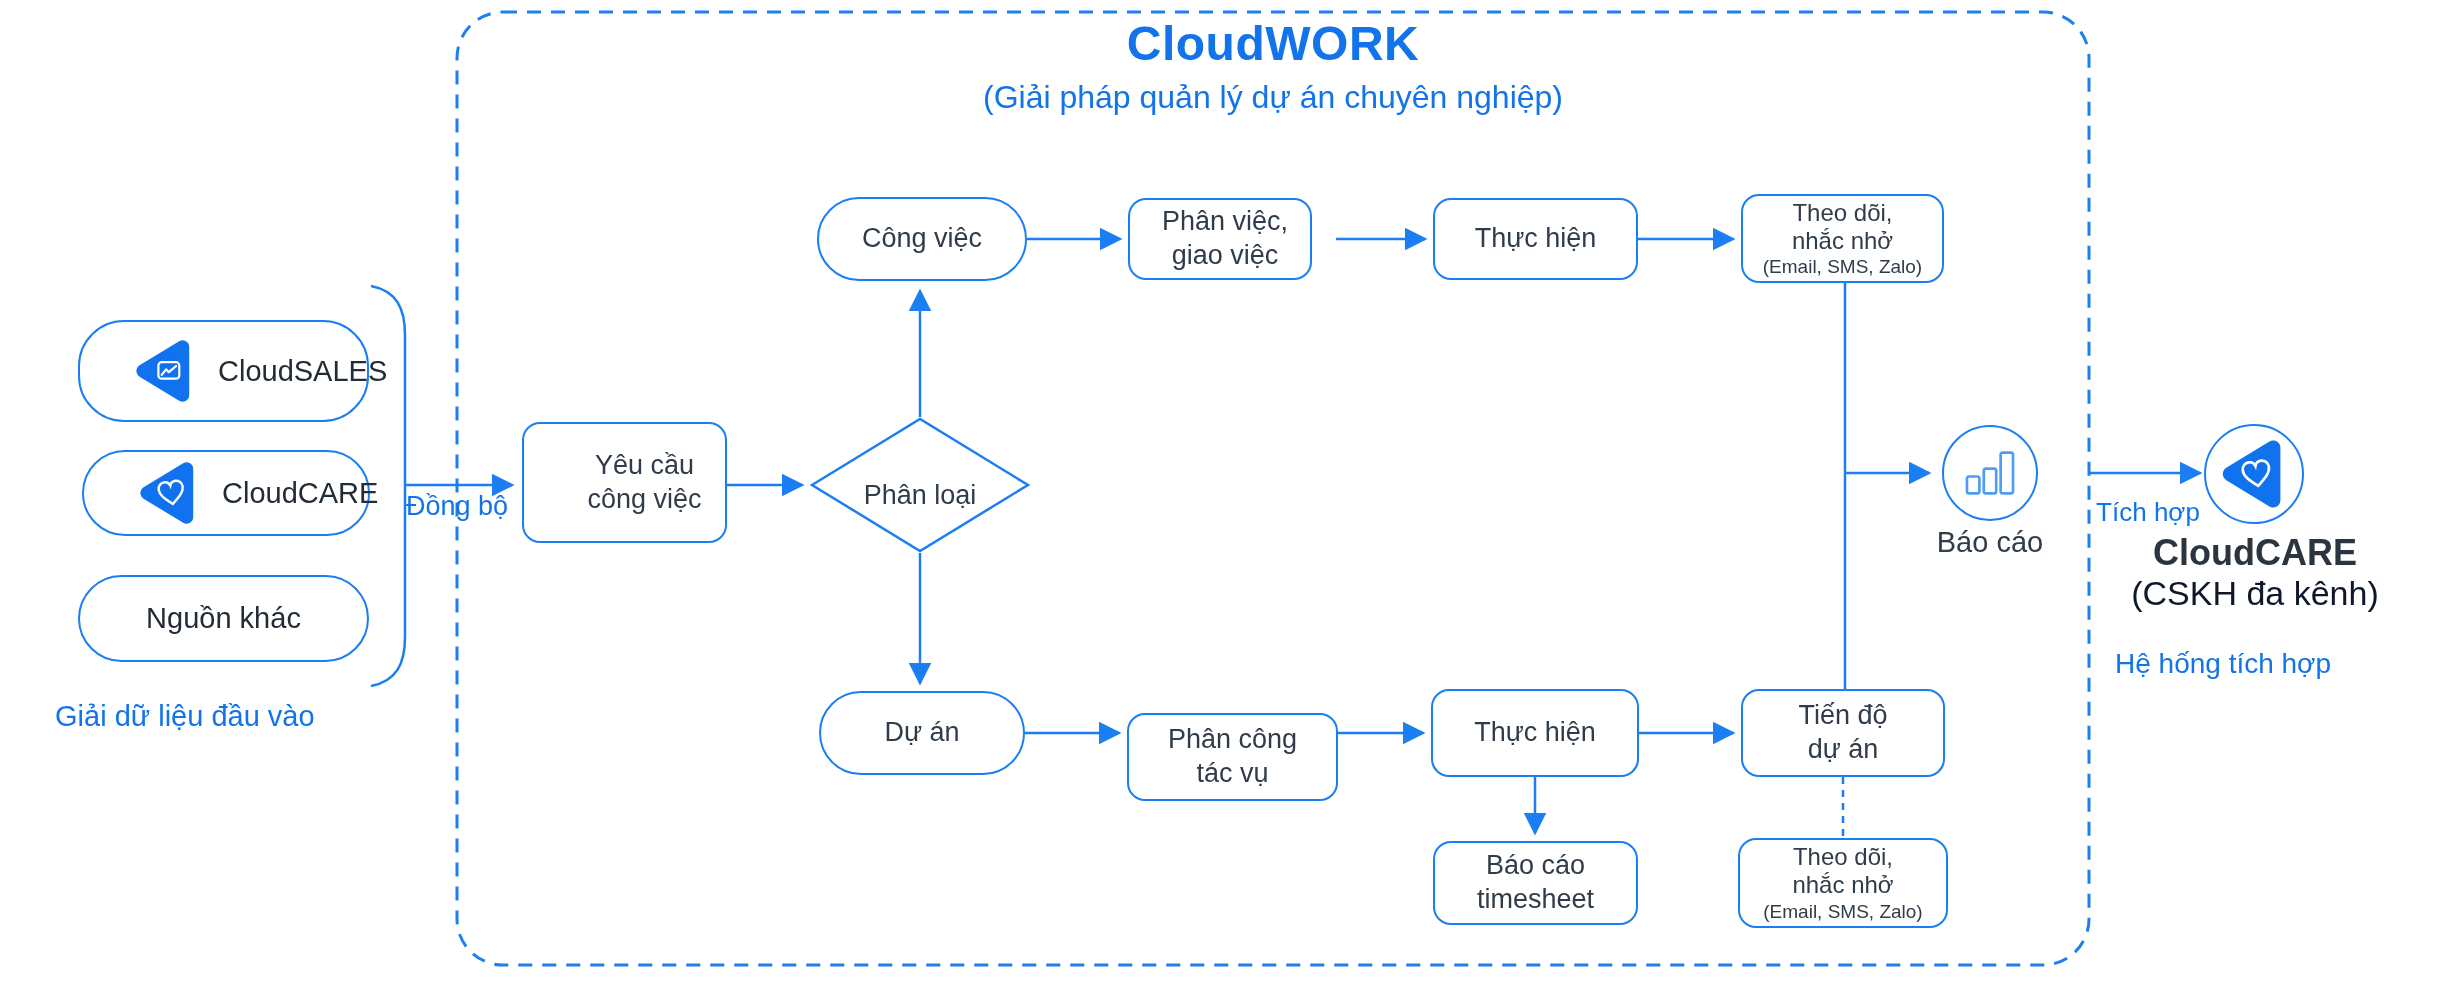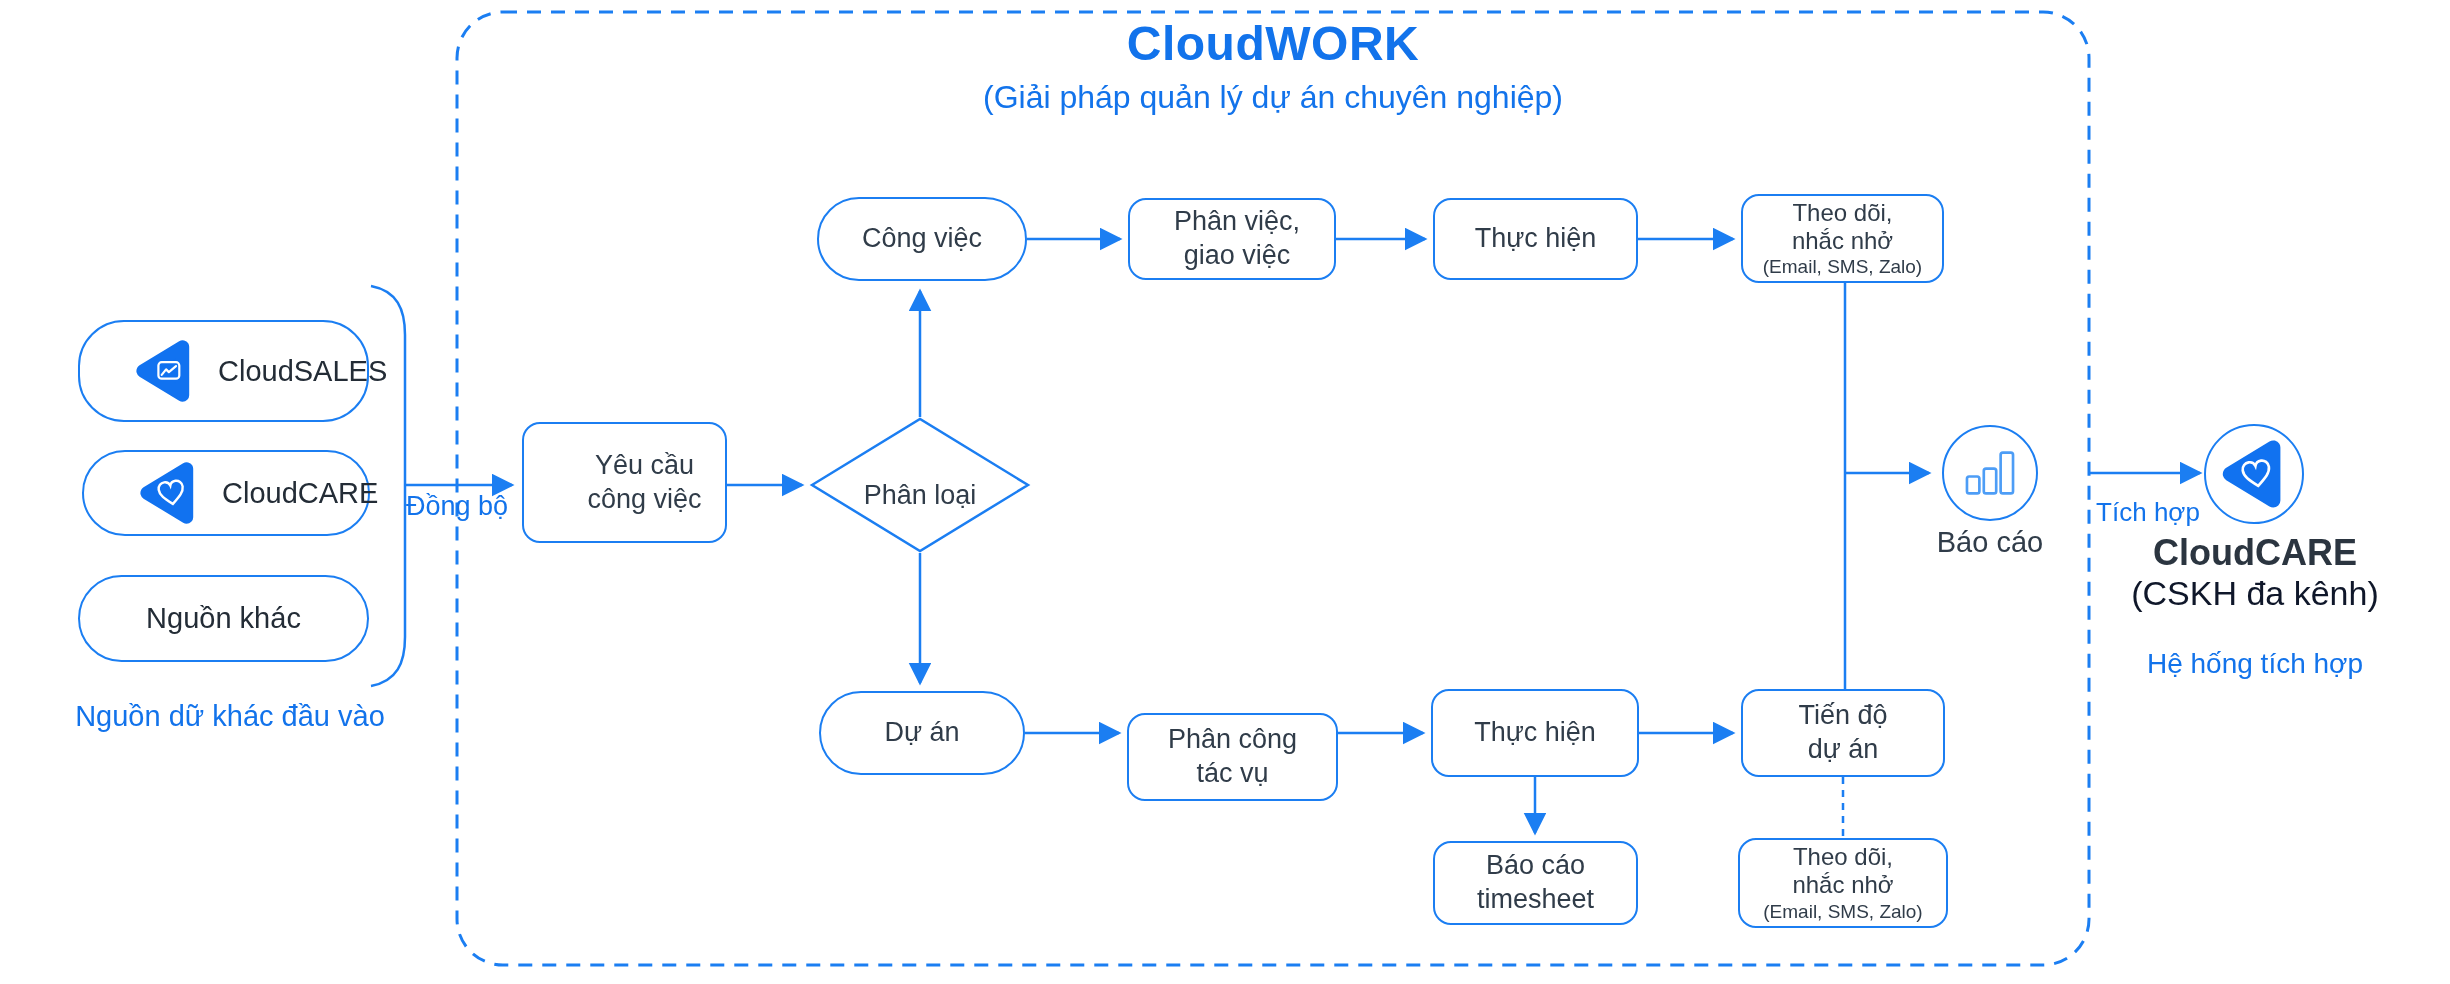--- a/index.html
+++ b/index.html
@@ -32,21 +32,21 @@
   .title-wrap{position:absolute;left:457px;top:16px;width:1632px;text-align:center;}
   .title-main{font-size:48px;font-weight:800;color:var(--title-blue);letter-spacing:.5px;}
   .title-sub{font-size:32px;color:var(--title-blue);margin-top:8px;}
   .pill{
     position:absolute;border:2.5px solid var(--accent);border-radius:46px;background:#fff;
     display:flex;align-items:center;gap:20px;padding-left:52px;font-size:29px;color:#232c36;
   }
   .pill.centered{justify-content:center;padding-left:0;}
   .pill .ic{flex:0 0 auto;display:flex;}
   .caption{
-    position:absolute;text-align:center;font-size:29px;color:var(--title-blue);font-weight:500;
+    position:absolute;text-align:left;font-size:29px;color:var(--title-blue);font-weight:500;
   }
   .circle{
     position:absolute;border:2.5px solid var(--accent);border-radius:50%;background:#fff;
     display:flex;align-items:center;justify-content:center;
   }
   .brand-name{position:absolute;text-align:center;font-size:36px;font-weight:700;color:#2b3540;}
   .brand-sub{position:absolute;text-align:center;font-size:34px;color:#0f172a;}
 </style>
 </head>
 <body>
@@ -108,37 +108,37 @@
         <path d="M32,40 C25,34 21,30.5 21,25.5 C21,21.8 23.8,19.5 26.8,19.5 C29.3,19.5 31.3,21 32,23.2 C32.7,21 34.7,19.5 37.2,19.5 C40.2,19.5 43,21.8 43,25.5 C43,30.5 39,34 32,40 Z" fill="none" stroke="#fff" stroke-width="2.2" transform="rotate(-8 32 29)"></path>
       </svg>
     </span>
     <span>CloudCARE</span>
   </div>
 
   <div class="pill centered" style="left:78px;top:575px;width:291px;height:87px;">
     <span>Nguồn khác</span>
   </div>
 
-  <div class="caption" style="left:55px;top:700px;width:350px;">Nguồn dữ khác đầu vào</div>
+  <div class="caption" style="left:55px;top:700px;width:350px;">Giải dữ liệu đầu vào</div>
 
   <div class="plain-label blue-label" style="left:393px;top:491px;width:128px;font-size:27px;">Đồng bộ</div>
   <div class="plain-label blue-label" style="left:2084px;top:497px;width:128px;font-size:26px;">Tích hợp</div>
 
   <div class="node r34" style="left:522px;top:422px;width:205px;height:121px;">
     <span>Yêu cầu</span>
     <span>công việc</span>
   </div>
 
   <div class="plain-label" style="left:820px;top:467px;width:200px;height:56px;">Phân loại</div>
 
   <div class="node stadium" style="left:817px;top:197px;width:210px;height:84px;">
     <span>Công việc</span>
   </div>
 
-  <div class="node r18" style="left:1128px;top:198px;width:208px;height:82px;padding-left:10px;">
+  <div class="node r18" style="left:1128px;top:198px;width:184px;height:82px;padding-left:10px;">
     <span>Phân việc,</span>
     <span>giao việc</span>
   </div>
 
   <div class="node r18" style="left:1433px;top:198px;width:205px;height:82px;">
     <span>Thực hiện</span>
   </div>
 
   <div class="node r18" style="left:1741px;top:194px;width:203px;height:89px;font-size:24px;line-height:1.15;">
     <span>Theo dõi,</span>

